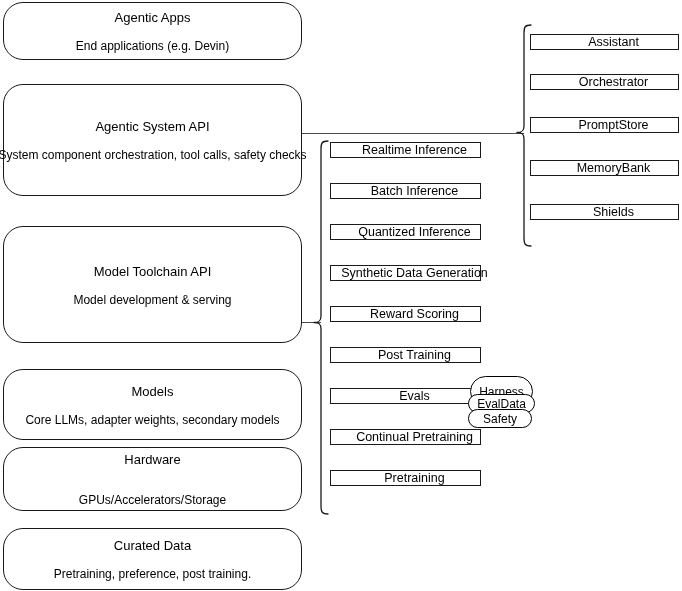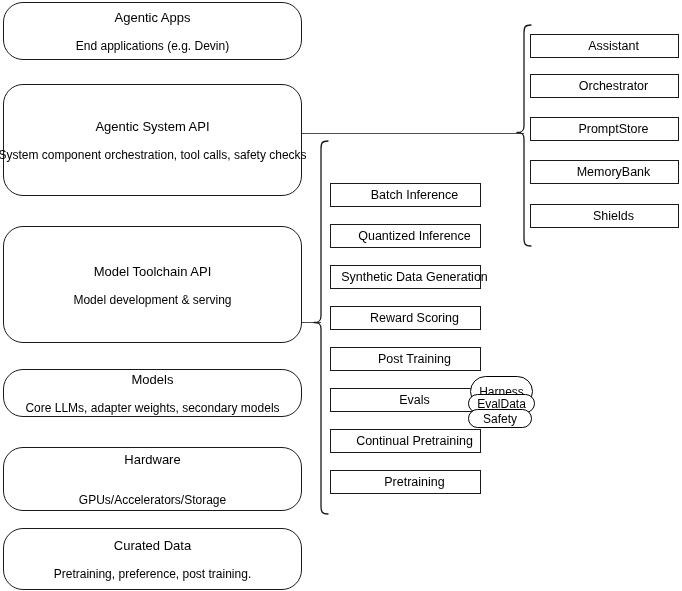--- a/index.html
+++ b/index.html
@@ -49,21 +49,21 @@
   }
 
   
   .layer-box {
     left: 3px;
     width: 299px;
   }
 
   
   .cap-box {
-    height: 24px;
+    height: 16px;
     border-radius: 0;
     padding-left: 18px;
   }
   .cap-box .title {
     font-size: 12.5px;
     line-height: 16px;
   }
   .mid-box {
     left: 330px;
     width: 151px;
@@ -122,21 +122,21 @@
   <div class="node layer-box" style="top:84px; height:112px;">
     <div class="title">Agentic System API</div>
     <div class="subtitle">System component orchestration, tool calls, safety checks</div>
   </div>
 
   <div class="node layer-box" style="top:226px; height:117px;">
     <div class="title">Model Toolchain API</div>
     <div class="subtitle">Model development &amp; serving</div>
   </div>
 
-  <div class="node layer-box" style="top:369px; height:48px;">
+  <div class="node layer-box" style="top:369px; height:71px;">
     <div class="title">Models</div>
     <div class="subtitle">Core LLMs, adapter weights, secondary models</div>
   </div>
 
   <div class="node layer-box" style="top:447px; height:64px;gap:12px;">
     <div class="title">Hardware</div>
     <div class="subtitle">GPUs/Accelerators/Storage</div>
   </div>
 
   <div class="node layer-box" style="top:528px; height:62px;">
@@ -149,20 +149,23 @@
   <div class="connector h-line" style="left:302px; top:322px; width:19px;"></div>
 
   <svg class="brace" style="left:313px; top:140px;" width="16" height="376" viewBox="0 0 16 376">
     <path d="M15 1 C9 1 8 3 8 9 L8 176 C8 181 6 182.5 1 182.5 C6 182.5 8 184 8 189 L8 366 C8 372 9 374 15 374"></path>
   </svg>
 
   <svg class="brace" style="left:516px; top:24px;" width="16" height="224" viewBox="0 0 16 224">
     <path d="M15 1 C9 1 8 3 8 9 L8 102 C8 107 6 108.5 1 108.5 C6 108.5 8 110 8 115 L8 214 C8 220 9 222 15 222"></path>
   </svg>
 
+  <div class="node cap-box mid-box" style="top:142px;">
+    <div class="title">Realtime Inference</div>
+  </div>
   <div class="node cap-box mid-box" style="top:183px;">
     <div class="title">Batch Inference</div>
   </div>
   <div class="node cap-box mid-box" style="top:224px;">
     <div class="title">Quantized Inference</div>
   </div>
   <div class="node cap-box mid-box" style="top:265px;">
     <div class="title">Synthetic Data Generation</div>
   </div>
   <div class="node cap-box mid-box" style="top:306px;">

